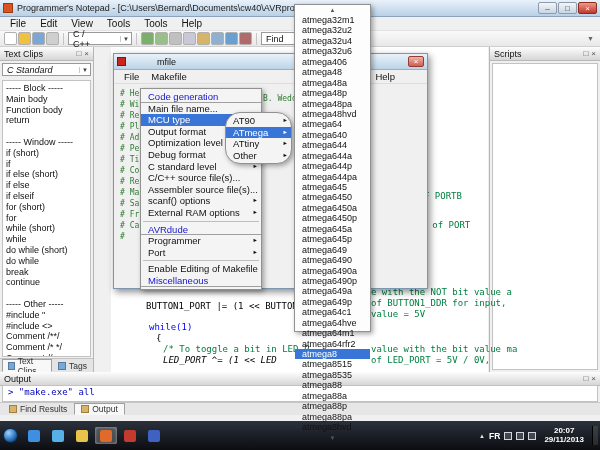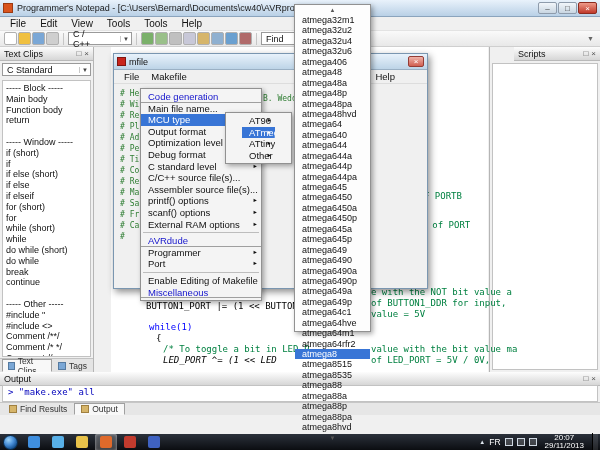--- a/index.html
+++ b/index.html
@@ -33,34 +33,34 @@
   .find-combo { width:72px; }
   .chevron { margin-left:auto; font-size:7px; color:#666; padding-right:2px; }
 
   
   .left-panel { position:absolute; left:0; top:47px; width:94px; bottom:78px;
     background:#f0f0f0; border-right:1px solid #b5b5b5; }
   .panel-header { height:14px; background:linear-gradient(#fdfdfd,#d6d6d6); border-bottom:1px solid #b9b9b9;
     display:flex; align-items:center; font-size:9px; padding:0 4px; gap:3px; }
   .ph-btn { margin-left:auto; font-size:8px; color:#555; line-height:10px; }
   .ph-btn2 { font-size:8px; color:#555; line-height:10px; }
-  .clip-combo { margin:2px; }
+  .clip-combo { margin:2px;font-style:italic; }
   .clip-list { position:absolute; left:2px; right:2px; top:33px; bottom:15px; background:#fff;
     border:1px solid #c2c2c2; overflow:hidden; padding:2px 3px; }
   .clip-item { font-size:9px; line-height:10.8px; height:10.8px; white-space:nowrap; overflow:hidden; }
   .dock-tabs { position:absolute; left:0; right:0; bottom:0; height:14px; display:flex;
     background:#e4e4e4; border-top:1px solid #c2c2c2; padding-left:2px; }
   .dtab { display:flex; align-items:center; gap:3px; font-size:8.5px; padding:0 5px; color:#333;
     border:1px solid transparent; }
   .dtab.active { background:#f8f8f8; border:1px solid #a0a0a0; border-bottom-color:#f8f8f8; }
   .dtab-ic { width:8px; height:8px; background:#7aa7d6; border:1px solid #557aa0; }
 
   
   .right-panel { position:absolute; right:0; top:47px; width:111px; bottom:78px;
-    background:#f0f0f0; border-left:1px solid #b5b5b5;padding-left:24px; }
+    background:#f0f0f0; border-left:1px solid #b5b5b5; }
   .right-panel .client { position:absolute; left:2px; right:2px; top:16px; bottom:2px;
     background:#fff; border:1px solid #c2c2c2; }
 
   
   .editor { position:absolute; left:111px; top:47px; right:112px; bottom:78px; background:#fff; }
   .efrag { position:absolute; font-family:"DejaVu Sans Mono", monospace; font-size:9px; white-space:pre; z-index:1; }
   .c-comment { color:#008040; }
   .c-code { color:#000; }
   .c-keyword { color:#0000ff; }
 
@@ -72,40 +72,40 @@
     border-top:1px solid #c6c6c6; display:flex; padding-left:2px; }
   .btab { display:flex; align-items:center; gap:3px; font-size:8.5px; padding:0 6px; color:#333; border:1px solid transparent; }
   .btab.active { background:#f8f8f8; border:1px solid #a0a0a0; border-bottom-color:#f8f8f8; }
   .btab-ic { width:8px; height:8px; background:#d6b56a; border:1px solid #a08040; }
   .statusbar { position:absolute; left:0; right:0; top:415px; height:16px; background:#f0f0f0;
     border-top:1px solid #d0d0d0; display:flex; align-items:center; font-size:9px; color:#222; }
   .sseg { padding:0 6px; border-right:1px solid #d8d8d8; height:12px; line-height:12px; }
   .sseg.pos { width:98px; }
 
   
-  .taskbar { position:absolute; left:0; right:0; bottom:0; height:16px; z-index:10;
-    background:linear-gradient(#2b313b,#0b0d11); display:flex; align-items:center; }
+  .taskbar { position:absolute; left:0; right:0; bottom:0; height:29px; z-index:10;
+    background:linear-gradient(#2b313b,#0b0d11); display:flex; align-items:center;font-weight:bold; }
   .orb { width:15px; height:15px; border-radius:50%; margin:0 5px 0 3px; border:1px solid #0a2f52;
     background:radial-gradient(circle at 35% 30%, #9fd4f7 0%, #4a90d9 40%, #15508f 75%, #0a3a6b 100%); }
   .task-icons { display:flex; gap:2px; }
   .task-app { width:22px; height:17px; border-radius:2px; display:flex; align-items:center; justify-content:center; }
   .task-app.active { background:rgba(255,255,255,.22); box-shadow:inset 0 0 3px rgba(255,255,255,.55); }
   .task-glyph { width:12px; height:12px; border-radius:2px; background:var(--c,#888); }
   .tray { margin-left:auto; display:flex; align-items:center; gap:4px; padding-right:2px; }
   .tray-caret { color:#dfe7ef; font-size:6px; }
   .tray-lang { color:#fff; font-size:8.5px; }
   .tray-ic { width:8px; height:8px; border:1px solid #cfd8e2; background:rgba(255,255,255,.18); }
   .clock { color:#fff; font-size:8px; line-height:8.5px; text-align:center; padding:0 4px; }
   .show-desktop { width:6px; height:19px; border-left:1px solid #000; background:rgba(255,255,255,.10); }
 
   
   .mfile { position:absolute; left:113px; top:53px; width:315px; height:236px; background:#f0f0f0;
     border:1px solid #7a96b0; box-shadow:2px 3px 7px rgba(0,0,0,.45); z-index:20; }
   .mfile-titlebar { height:16px; background:linear-gradient(#e8f2fb,#bdd4e7); display:flex; align-items:center;
-    padding:0 3px; border-bottom:1px solid #9ab0c4; }
+    padding:0 3px; border-bottom:1px solid #9ab0c4;gap:28px; }
   .mfile-icon { width:9px; height:9px; background:#c8251c; border:1px solid #801510; margin-right:3px; }
   .mfile-title { font-size:9px; flex:1 1 auto; }
   .mfile-close { width:16px; height:11px; background:linear-gradient(#f0b3a9,#d05f51); border:1px solid #94created3c35;
     border:1px solid #943c35; border-radius:2px; color:#fff; font-size:8px; line-height:10px; text-align:center; }
   .mfile-menubar { height:14px; display:flex; align-items:center; font-size:9.5px; padding:0 4px;
     border-bottom:1px solid #dddddd; }
   .mfile-menu-item { padding:0 6px; }
   .mfile-help { margin-left:auto; margin-right:22px; }
   .mfile-client { position:absolute; left:2px; right:2px; top:31px; bottom:2px; background:#f0f0f0; overflow:hidden; }
   .mfile-line { font-family:"DejaVu Sans Mono", monospace; font-size:8px; line-height:11px; color:#2e7d32; padding-left:4px; }
@@ -116,21 +116,21 @@
 
   
   .menu { position:absolute; background:#f4f4f4; border:1px solid #919191; box-shadow:2px 2px 5px rgba(0,0,0,.35); }
   .makefile-menu { left:140px; top:88px; width:122px; padding:2px 0; z-index:30; }
   .mi { position:relative; height:11.6px; line-height:11.6px; font-size:9.5px; padding:0 12px 0 7px;
     white-space:nowrap; overflow:hidden; }
   .mi.has-submenu::after { content:"\25BA"; position:absolute; right:3px; top:0; font-size:5.5px; line-height:11.6px; }
   .mi.selected { background:#3875d6; color:#fff; }
   .mi.section { color:#1414cc; border-bottom:1px solid #9f9f9f; }
   .msep { height:1px; background:#bdbdbd; margin:2px 2px; }
-  .mcu-submenu { left:225px; top:112px; width:67px; padding:2px 16px; z-index:40; }
+  .mcu-submenu { left:225px; top:112px; width:67px; padding:2px 0; z-index:40;border-radius:15px; }
   .mcu-submenu .mi { height:11.5px; line-height:11.5px; }
   .device-menu { left:294px; top:4px; width:77px; height:328px; background:#fdfdfd; z-index:60; }
   .scroll-arrow { height:10px; text-align:center; font-size:6px; color:#555; line-height:10px; }
   .device-item { height:10.45px; line-height:10.45px; font-size:9px; padding-left:7px; white-space:nowrap; overflow:hidden; }
   .device-item.selected { background:#3875d6; color:#fff; }
 </style>
 </head>
 <body>
 
 <div class="screen">
@@ -379,21 +379,20 @@
 
   <div class="mi section">Code generation</div>
       <div class="mi">Main file name...</div>
       <div class="mi selected has-submenu">MCU type</div>
       <div class="mi has-submenu">Output format</div>
       <div class="mi has-submenu">Optimization level</div>
       <div class="mi has-submenu">Debug format</div>
       <div class="mi has-submenu">C standard level</div>
       <div class="mi">C/C++ source file(s)...</div>
       <div class="mi">Assembler source file(s)...</div>
-      <div class="mi has-submenu">printf() options</div>
       <div class="mi has-submenu">scanf() options</div>
       <div class="mi has-submenu">External RAM options</div>
       <div class="msep"></div>
       <div class="mi section">AVRdude</div>
       <div class="mi has-submenu">Programmer</div>
       <div class="mi has-submenu">Port</div>
       <div class="msep"></div>
       <div class="mi">Enable Editing of Makefile</div>
       <div class="mi section">Miscellaneous</div>
     </div>

